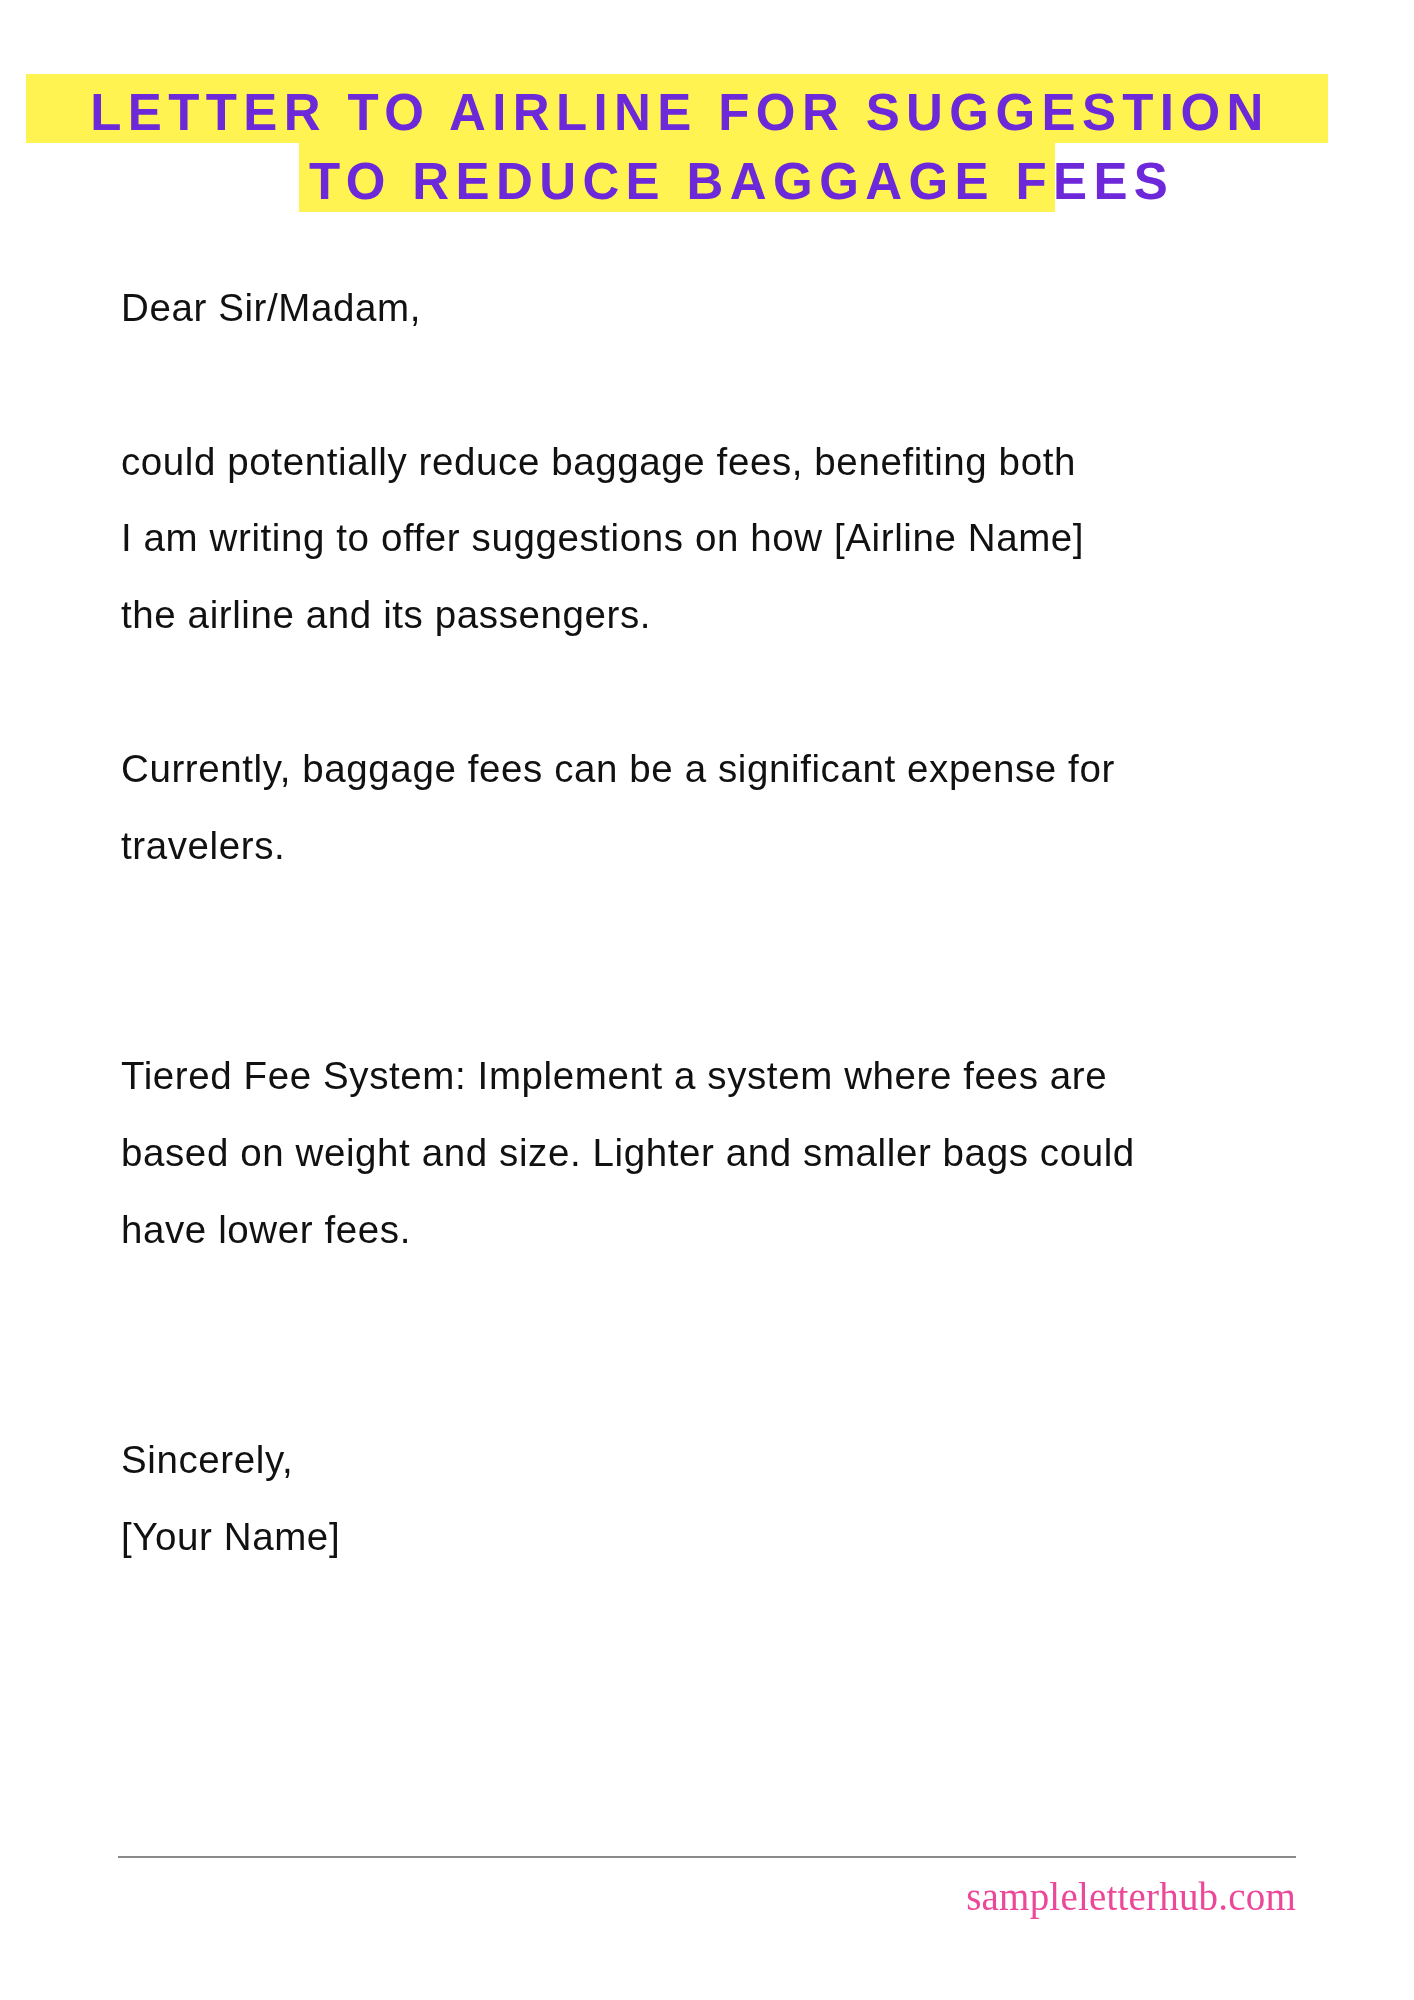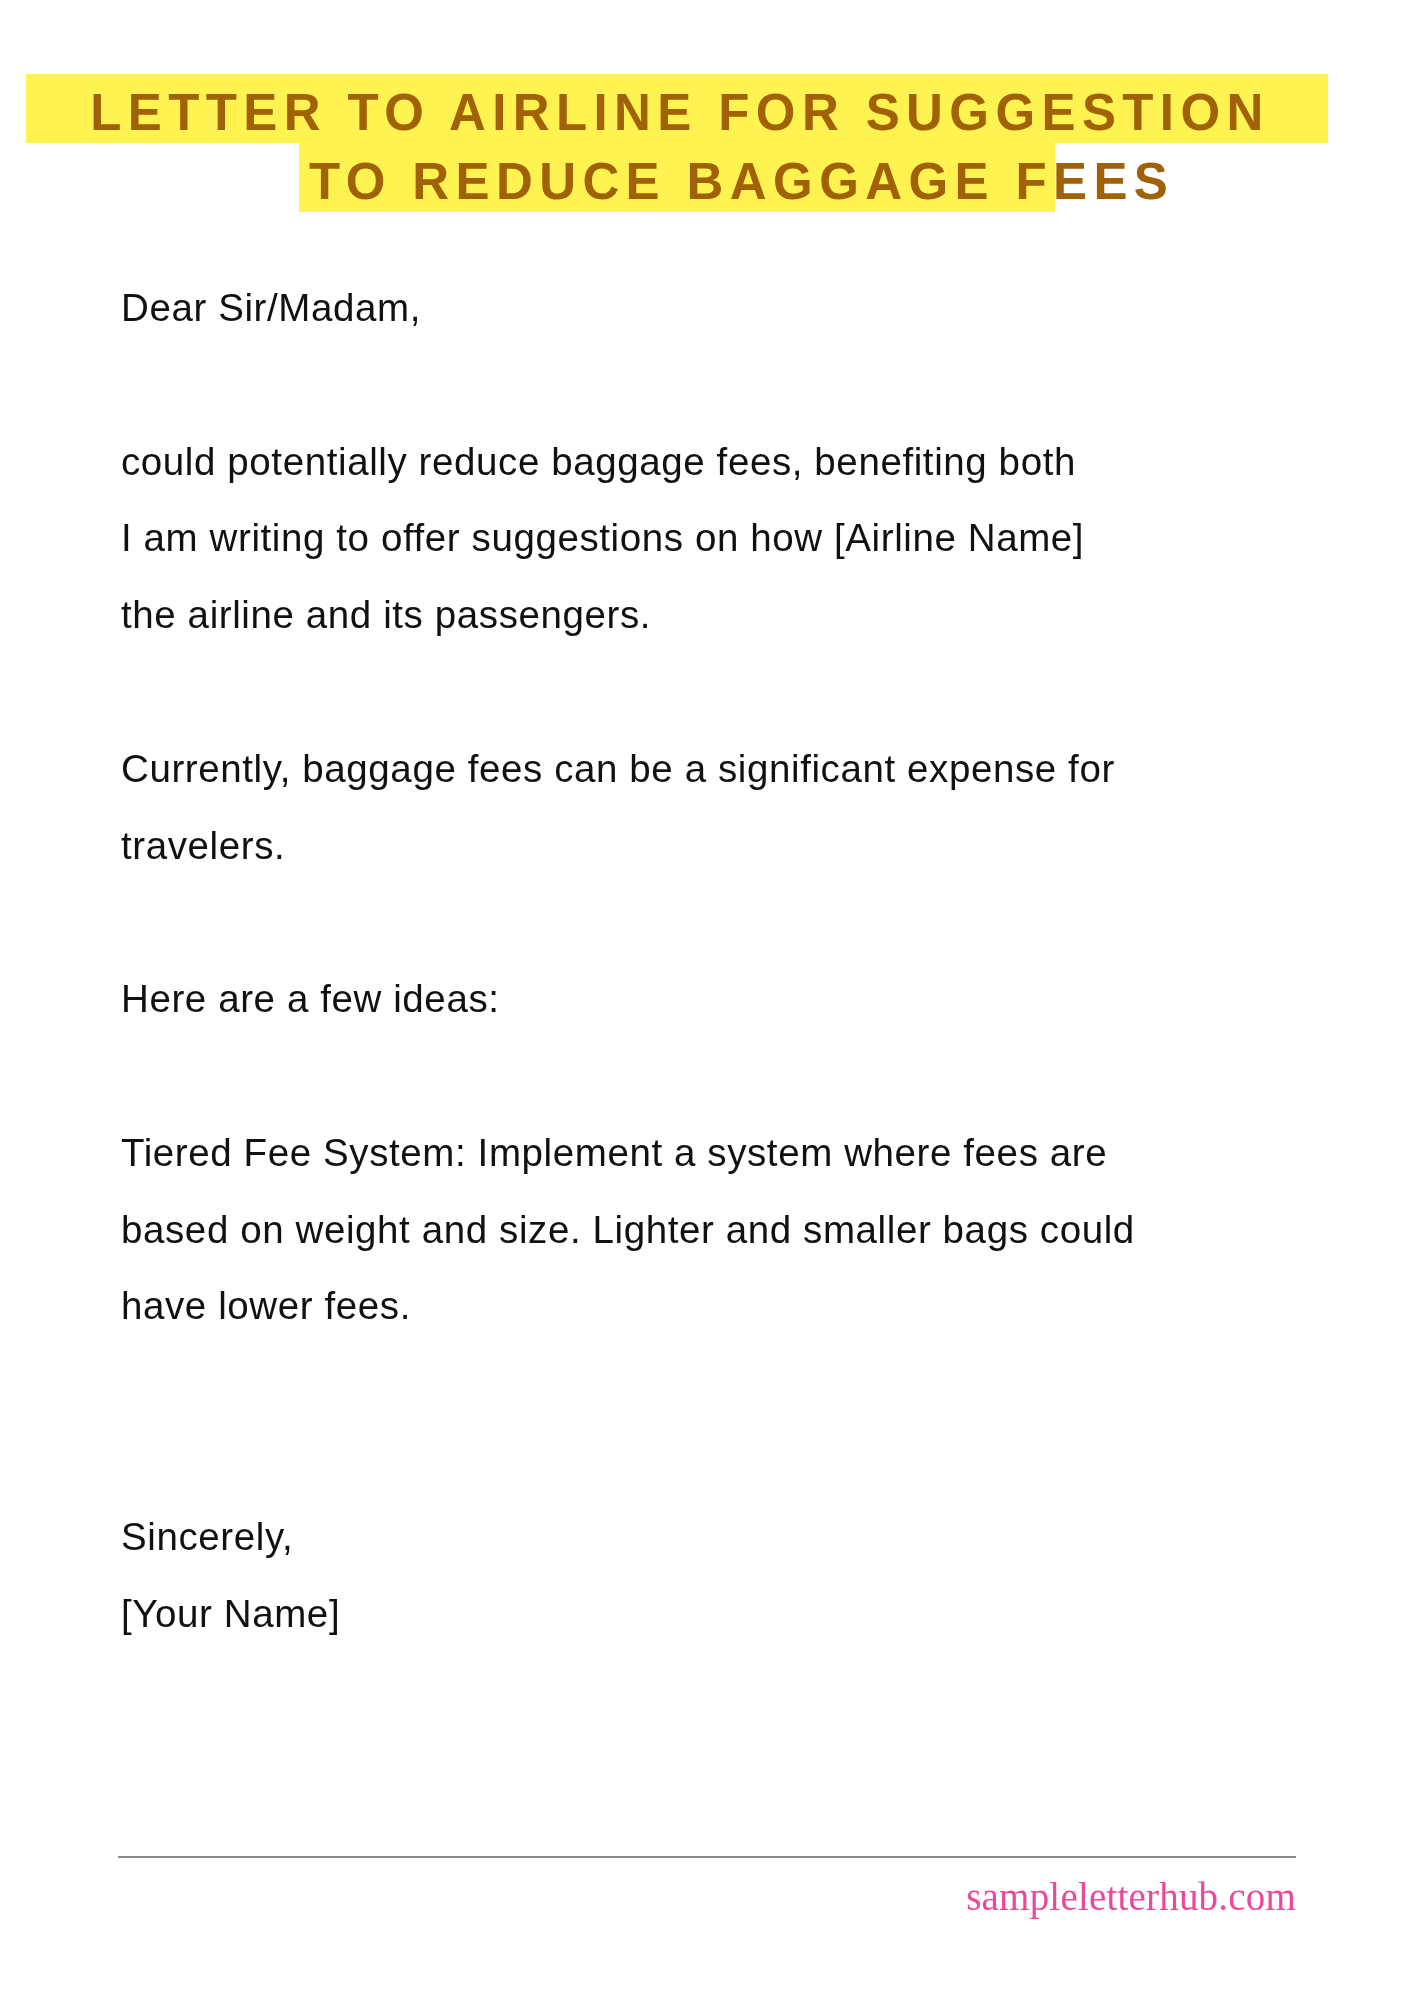--- a/index.html
+++ b/index.html
@@ -24,21 +24,21 @@
     }
     .title-line {
       display: inline-block;
       background: #FFF352;
       font-family: "Liberation Sans", "DejaVu Sans", sans-serif;
       font-weight: 700;
       font-size: 51px;
       letter-spacing: 6.4px;
       line-height: 69px;
       height: 69px;
-      color: #a16207;
+      color: #6d28d9;
       white-space: nowrap;
       padding: 4px 4px 4px 10px;
       box-sizing: border-box;
       height: 69px;
     }
     .title-line.l1 { width: 1302px; }
     .title-line.l2 { width: 756px; margin-top: 0; }
     .title-row { display: block; height: 69px; }
 
     .letter {
@@ -98,23 +98,20 @@
     <span class="line">the airline and its passengers.</span>
   </div>
   <span class="blank"></span>
 
   <div>
     <span class="line">Currently, baggage fees can be a significant expense for</span>
     <span class="line">travelers.</span>
   </div>
   <span class="blank"></span>
 
-  <div>
-    <span class="line">Here are a few ideas:</span>
-  </div>
   <span class="blank"></span>
 
   <div>
     <span class="line">Tiered Fee System: Implement a system where fees are</span>
     <span class="line">based on weight and size. Lighter and smaller bags could</span>
     <span class="line">have lower fees.</span>
   </div>
   <span class="blank"></span>
 
   <span class="blank"></span>

